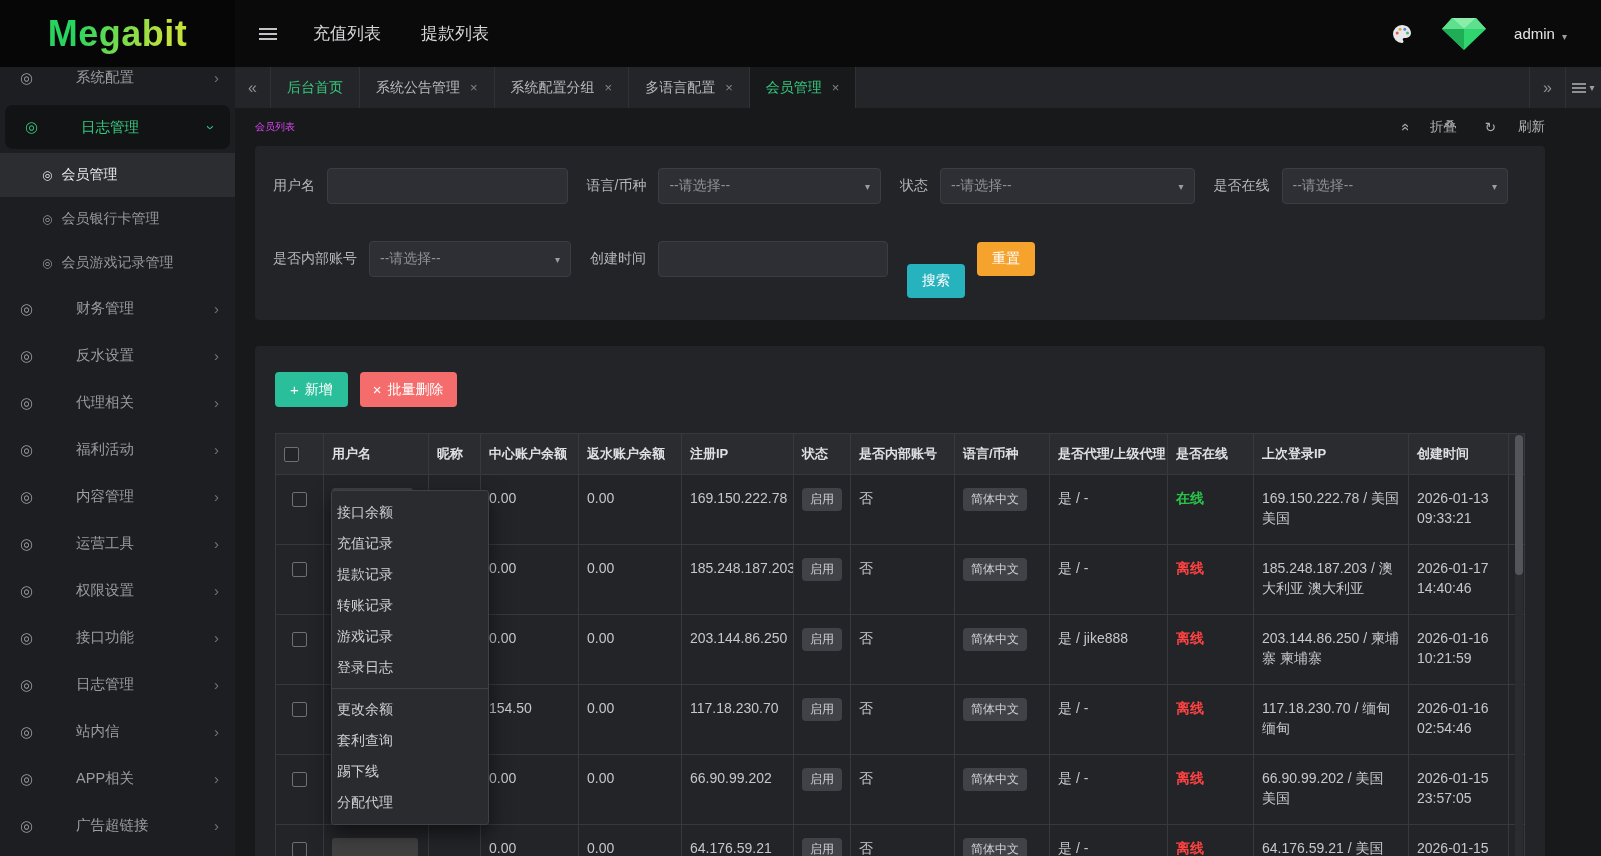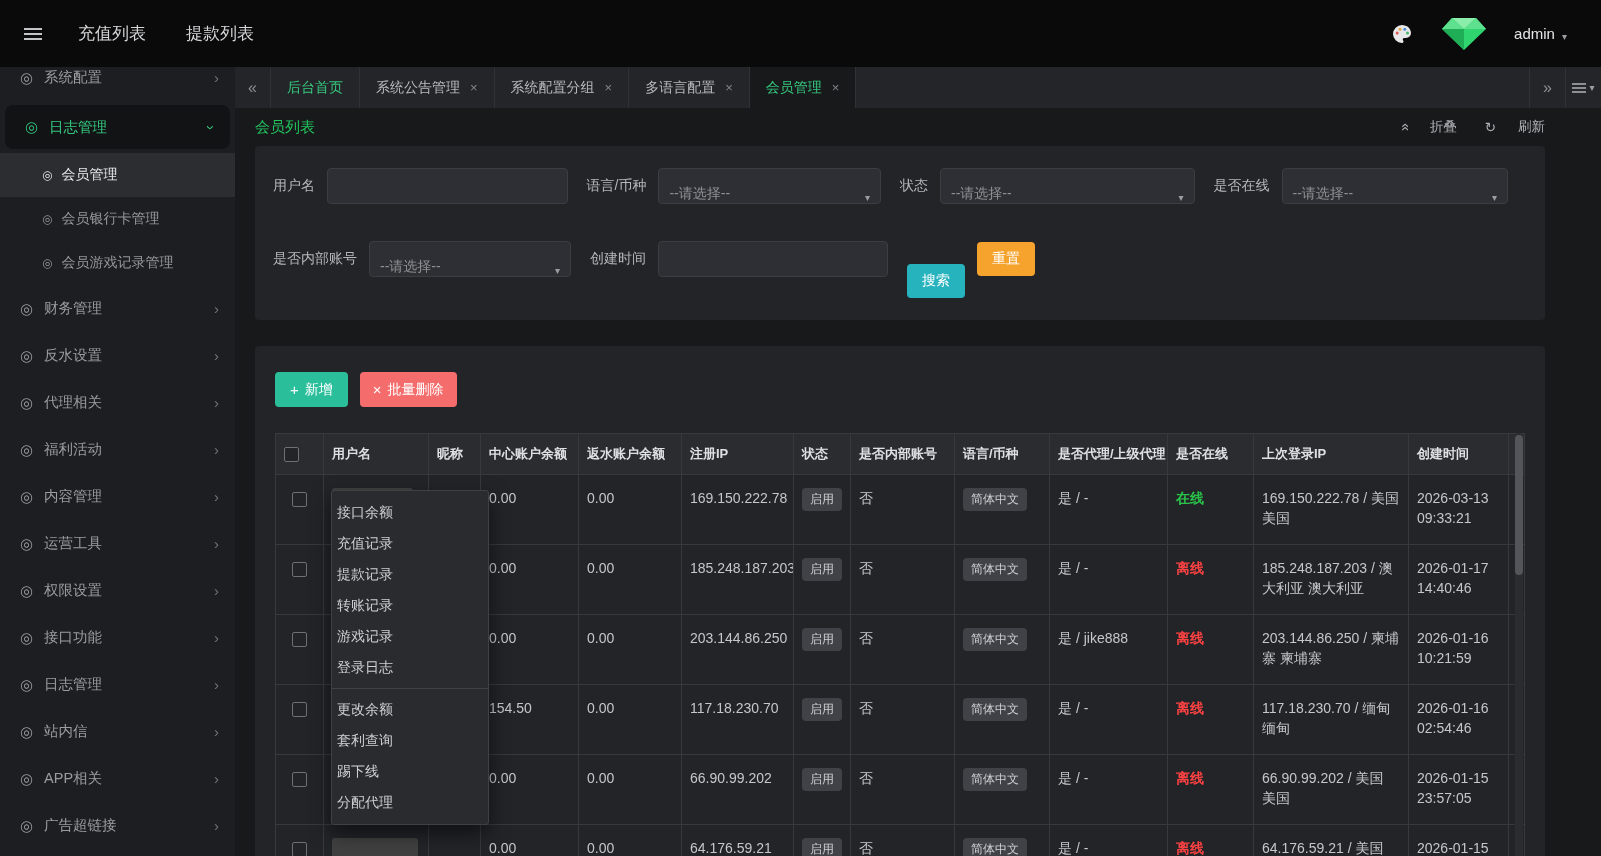--- a/index.html
+++ b/index.html
@@ -21,21 +21,21 @@
   .header-right{margin-left:auto;display:flex;align-items:center;gap:28px;padding-right:34px;}
   .icon-btn{cursor:pointer;display:flex;align-items:center;}
   .admin{display:flex;align-items:flex-end;gap:7px;color:#e4e5e7;font-size:15px;cursor:pointer;}
   .caret-sm{font-size:10px;color:#9c9da0;}
 
   
   .sidebar{position:absolute;top:67px;left:0;width:235px;bottom:0;background:#1d1e21;overflow:hidden;z-index:50;}
   .side-scroll{position:relative;top:-13px;}
   .side-item{height:47px;display:flex;align-items:center;padding:0 16px 0 20px;color:#9b9c9f;font-size:14.5px;cursor:pointer;}
   .side-item .s-ico{font-size:15px;margin-right:11px;}
-  .side-item .s-lbl{flex:1;}
+  .side-item .s-lbl{flex:1;margin-left:32px;}
   .side-item .s-chev{font-size:15px;color:#737477;}
   .side-item.expanded{background:#121315;border-radius:8px;margin:4px 5px;height:44px;color:#35c87e;}
   .side-item.expanded .s-chev{transform:rotate(90deg);color:#35c87e;}
   .sub-item{height:44px;display:flex;align-items:center;padding-left:42px;color:#96979a;font-size:14px;cursor:pointer;}
   .sub-item .s-ico{font-size:12px;margin-right:9px;}
   .sub-item.active{background:#2c2d31;color:#e6e7e9;}
 
   
   .main{position:absolute;left:235px;top:67px;right:0;bottom:0;background:#18191b;}
   .tabbar{height:41px;background:#242528;display:flex;align-items:stretch;}
@@ -44,32 +44,32 @@
   .tab{display:flex;align-items:center;gap:10px;padding:0 16px;font-size:14px;color:#b9babd;border-right:1px solid #303134;cursor:pointer;white-space:nowrap;}
   .tab .x{color:#85868a;font-size:13px;cursor:pointer;}
   .tab.home{color:#35c87e;}
   .tab.active{background:#18191b;color:#35c87e;}
   .tab-spacer{flex:1;}
   .ham.small{width:14px;height:10px;}
   .ham.small::after{top:2px;}
 
   .content{position:absolute;top:41px;left:0;right:0;bottom:0;padding:0 56px 0 20px;overflow:hidden;}
   .page-head{height:38px;display:flex;align-items:center;justify-content:space-between;}
-  .page-title{font-size:15px;font-weight:400;color:#22c55e;}
+  .page-title{font-size:10px;font-weight:400;color:#d946ef;}
   .head-actions{display:flex;gap:28px;color:#aeafb2;font-size:13.5px;}
   .head-act{display:flex;align-items:center;gap:22px;cursor:pointer;}
   .chevrons-up{display:inline-block;transform:rotate(-90deg);font-size:14px;}
 
   .panel{background:#232428;border-radius:4px;}
   .search-panel{padding:22px 18px 6px;}
   .form-row{display:flex;margin-bottom:16px;}
   .fgroup{display:flex;align-items:center;width:298px;margin-right:19px;}
   .fgroup label{margin-right:12px;white-space:nowrap;color:#b6b7ba;font-size:14px;}
   .inp,.select{flex:1;height:36px;background:#2e2f34;border:1px solid #3c3d42;border-radius:4px;color:#cfd0d3;font-size:14px;padding:0 10px;font-family:inherit;min-width:0;}
-  .select{display:flex;align-items:flex-end;justify-content:space-between;color:#8f9094;cursor:pointer;}
+  .select{display:flex;align-items:center;justify-content:space-between;color:#8f9094;cursor:pointer;}
   .btn{border:none;border-radius:4px;color:#fff;font-size:14px;cursor:pointer;font-family:inherit;display:inline-flex;align-items:center;justify-content:center;gap:6px;}
   .btn-search{width:58px;height:34px;background:#26b3bd;margin-top:44px;}
   .btn-reset{width:58px;height:34px;background:#f5a32c;margin-left:12px;}
   .btns{display:flex;align-items:center;}
 
   .table-panel{margin-top:26px;padding:26px 20px;height:640px;position:relative;}
   .toolbar{display:flex;gap:12px;margin-bottom:26px;}
   .btn-add{height:35px;padding:0 15px;background:#2abf9a;}
   .btn-del{height:35px;padding:0 13px;background:#f56c6c;}
   .bico{font-size:15px;}
@@ -89,20 +89,23 @@
 
   
   .ctx-menu{position:absolute;left:331px;top:490px;width:158px;background:#2a2b2f;border:1px solid #404147;border-radius:3px;box-shadow:0 8px 20px rgba(0,0,0,.55);padding:6px 0;z-index:100;}
   .dd-item{height:31px;line-height:31px;padding-left:5px;font-size:14px;color:#cfd0d3;cursor:pointer;}
   .dd-divider{height:1px;background:#404147;margin:5px 0;}
 </style>
 </head>
 <body>
 
 <header class="header">
+  <div class="logo">
+    <span class="logo-text">Megabit</span>
+  </div>
   <div class="burger">
       <span class="ham"></span>
     </div>
   <nav class="top-nav">
     <a>充值列表</a>
     <a>提款列表</a>
   </nav>
   <div class="header-right">
     <span class="icon-btn">
       <svg width="24" height="24" viewBox="0 0 24 24">
@@ -369,21 +372,21 @@
             <td></td>
             <td>0.00</td>
             <td>0.00</td>
             <td>169.150.222.78</td>
             <td><span class="chip">启用</span></td>
             <td>否</td>
             <td><span class="chip">简体中文</span></td>
             <td>是 / -</td>
             <td><span class="t-on">在线</span></td>
             <td>169.150.222.78 / 美国 美国</td>
-            <td>2026-03-13 09:33:21</td>
+            <td>2026-01-13 09:33:21</td>
             <td></td>
           </tr>
           <tr>
             <td class="cell-cb"><span class="cb"></span></td>
             <td></td>
             <td></td>
             <td>0.00</td>
             <td>0.00</td>
             <td>185.248.187.203</td>
             <td><span class="chip">启用</span></td>

